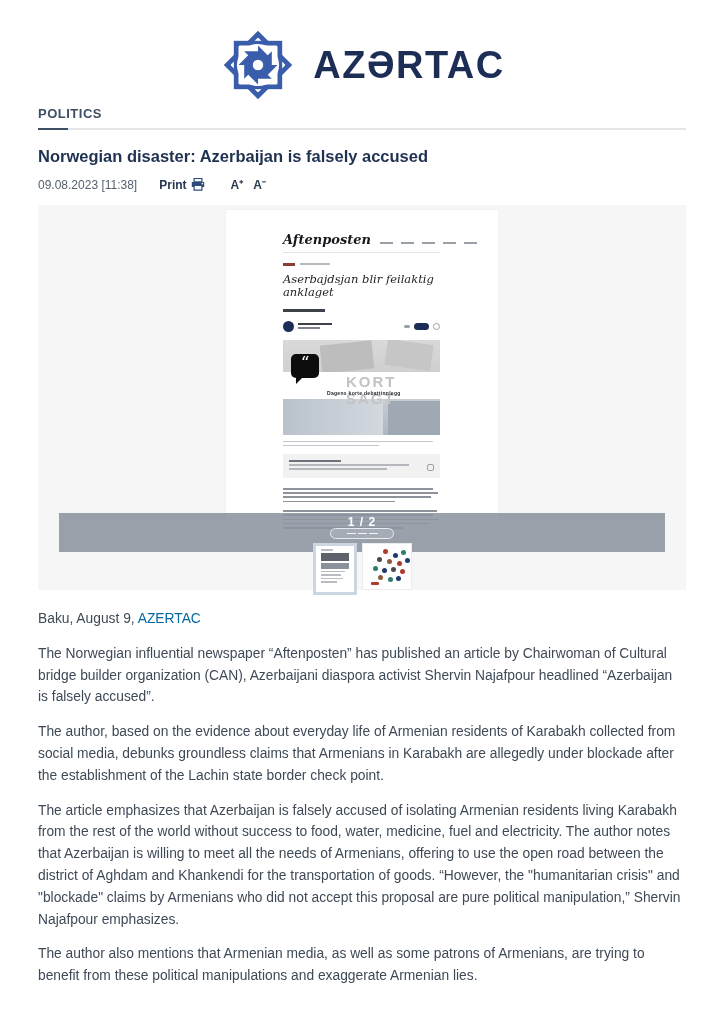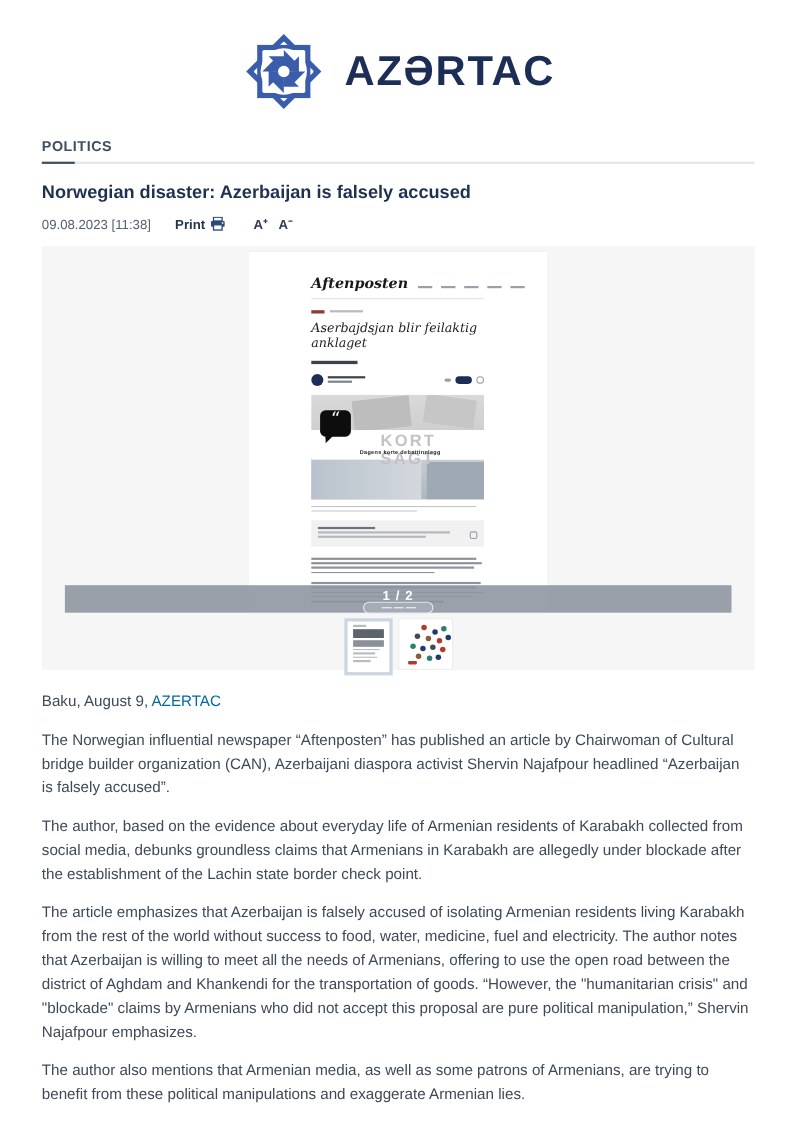--- a/index.html
+++ b/index.html
@@ -7,21 +7,21 @@
   body {
     width:724px; height:1023px; margin:0 auto; position:relative;
     font-family:"Liberation Sans", sans-serif; color:#3f4a57; overflow:hidden;
   }
   .masthead { padding-top:26px; display:flex; justify-content:center; align-items:center; gap:16px; }
   .logo-svg { width:78px; height:78px; display:block; }
   .brand-word { font-size:38px; font-weight:bold; color:#1d2e56; letter-spacing:1.5px; }
 
   .container { padding:0 38px; }
 
-  .section-row { margin-top:20px; }
+  .section-row { margin-top:0; }
   .section-link { font-size:13px; font-weight:bold; letter-spacing:0.5px; color:#3d4f63; text-decoration:none; display:inline-block; padding-bottom:7px; }
   .section-rule { position:relative; height:2px; background:#e4e6e9; width:100%; }
   .section-rule::before { content:""; position:absolute; left:0; top:0; width:30px; height:2px; background:#3d4f63; }
 
   .article-title { margin-top:17px; font-size:16.5px; font-weight:bold; color:#1f3150; }
   .meta-row { margin-top:10px; display:flex; align-items:center; font-size:12px; color:#55606e; }
   .meta-date { margin-right:22px; }
   .print-btn { display:flex; align-items:center; gap:4px; color:#24354f; cursor:pointer; font-weight:bold; }
   .print-icon { width:14px; height:13px; display:block; }
   .font-controls { margin-left:26px; display:flex; gap:10px; }
@@ -73,21 +73,21 @@
   .quote-box i { display:block; height:1.5px; background:#b4b8be; margin-bottom:2.5px; }
   .quote-box i:nth-child(1){ width:52px; background:#6d737c; }
   .quote-box i:nth-child(2){ width:120px; } .quote-box i:nth-child(3){ width:98px; }
   .quote-box em { position:absolute; right:6px; top:10px; width:7px; height:7px; border:1px solid #9aa0a8; border-radius:2px; }
 
   .paras { margin-top:10px; width:157px; }
   .paras .pgrp { margin-bottom:8px; }
   .paras i { display:block; height:1.6px; background:#8d939b; margin-bottom:2.6px; }
 
   
-  .counter-bar { position:absolute; left:21px; right:21px; top:308px; height:25px; background:rgba(140,148,159,0.88); text-align:center; }
+  .counter-bar { position:absolute; left:21px; right:21px; top:308px; height:39px; background:rgba(140,148,159,0.88); text-align:center; }
   .counter-text { color:#ffffff; font-size:12px; font-weight:bold; padding-top:2px; letter-spacing:1px; }
   .counter-pill { margin:-1px auto 0; width:64px; height:11px; border:1px solid #e8eaee; border-radius:7px; background:rgba(255,255,255,0.12); display:flex; align-items:center; justify-content:center; gap:2px; }
   .counter-pill i { width:9px; height:1.5px; background:#f2f4f7; display:block; }
 
   
   .thumbs { position:absolute; top:338px; left:0; right:0; display:flex; justify-content:center; gap:5px; }
   .thumb { background:#ffffff; cursor:pointer; }
   .thumb-1 { width:44px; height:52px; border:3px solid #ccd6e2; padding:3px 5px; }
   .thumb-1 i { display:block; height:1.5px; background:#b9bdc3; margin-bottom:2px; }
   .thumb-1 .blk { height:8px; background:#5c636d; margin:2px 0; }

